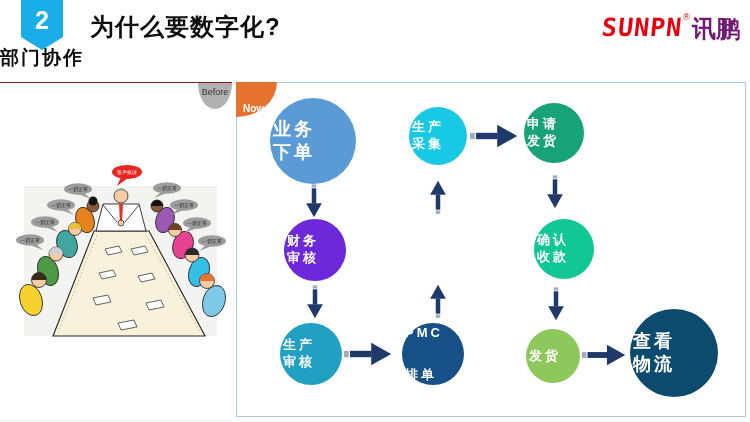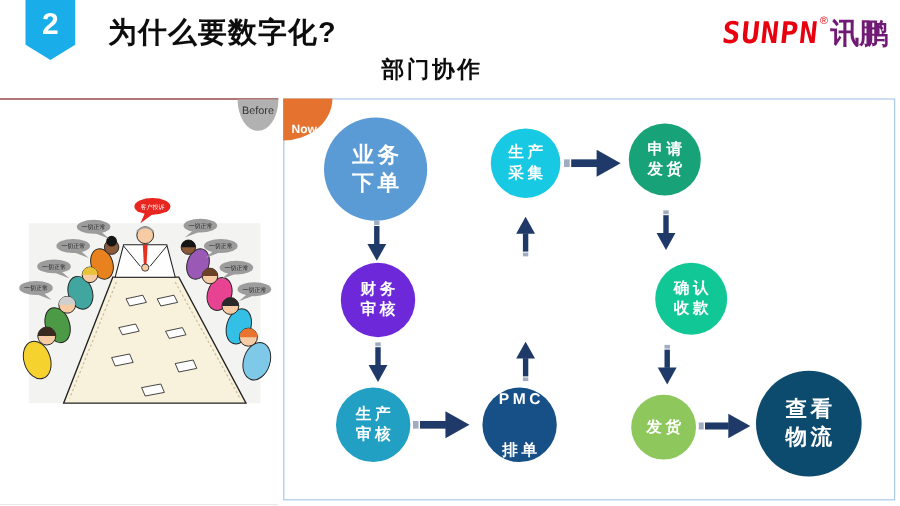--- a/index.html
+++ b/index.html
@@ -10,40 +10,40 @@
   .badge{position:absolute;left:21px;top:0;width:42px;height:50px;
          clip-path:polygon(0 0,100% 0,100% 74%,50% 100%,0 74%);
          display:flex;align-items:center;justify-content:center;
          color:#fff;font-size:25px;font-weight:bold;padding-bottom:9px;box-sizing:border-box;}
   .title{position:absolute;left:90px;top:11px;font-size:24px;font-weight:bold;color:#0d0d0d;letter-spacing:1px;text-align:right;}
   .logo{position:absolute;right:10px;top:15px;display:flex;align-items:flex-start;line-height:1;}
   .logo-en{font-family:"DejaVu Sans Mono",monospace;font-weight:bold;font-size:25px;
            transform:skewX(-6deg);letter-spacing:1px;}
   .logo-reg{font-size:9px;margin:-2px 2px 0 1px;}
   .logo-cn{font-size:24px;font-weight:bold;margin-top:2px;}
-  .subtitle{position:absolute;top:45px;left:0;width:750px;text-align:center;padding-right:30px;
+  .subtitle{position:absolute;top:45px;left:0;width:750px;padding-right:30px;
             box-sizing:border-box;font-size:19px;font-weight:bold;color:#0d0d0d;letter-spacing:2px;}
 
   
   .panel-before{position:absolute;left:0;top:82px;width:232px;height:337px;background:#fff;
                 border-top:1px solid #7f1d1d;border-bottom:1px solid #e9e9e9;}
   .tab-before{position:absolute;right:0;top:0;width:34px;height:26px;
               border-radius:0 0 50% 50% / 0 0 100% 100%;
               color:#333;font-size:9px;text-align:center;line-height:19px;}
   .panel-now{position:absolute;left:236px;top:82px;width:510px;height:335px;background:#fff;
              border:1px solid #a9c9e9;box-sizing:border-box;}
   .tab-now{position:absolute;left:-1px;top:-1px;width:41px;height:35px;border-radius:0 0 100% 0;
            color:#fff;font-size:10px;font-weight:bold;padding:21px 0 0 7px;box-sizing:border-box;}
 
   
   .cartoon{position:absolute;left:5px;top:62px;width:222px;height:200px;}
 
   
   .node{position:absolute;border-radius:50%;display:flex;flex-direction:column;
-        align-items:center;justify-content:center;color:#fff;font-weight:bold;line-height:1.3;}
+        align-items:flex-start;justify-content:center;color:#fff;font-weight:bold;line-height:1.3;}
   .node span{display:block;letter-spacing:3px;text-indent:3px;}
 
   
   .arrow-h{position:absolute;}
   .arrow-v{position:absolute;width:34px;height:34px;display:flex;align-items:center;justify-content:center;}
   .arrow-v svg{display:block;}
   .arrow-v.down svg{transform:rotate(90deg);}
   .arrow-v.up svg{transform:rotate(-90deg);}
   .defs{position:absolute;width:0;height:0;overflow:hidden;}
 </style>
@@ -227,21 +227,21 @@
 
     <div class="node" style="left: 287px; top: 20px; width: 60px; height: 60px; font-size: 13px; background-color: rgb(23, 162, 119);">
       <span>申请</span>
       <span>发货</span>
     </div>
     <div class="arrow-v down" style="left:301px;top:92px;">
       <svg width="34" height="18" viewBox="0 0 60 32" style="color: rgb(31, 58, 104);">
           <use href="#block-arrow"></use>
         </svg>
     </div>
-    <div class="node" style="left: 309px; top: 136px; width: 60px; height: 60px; font-size: 13px; background-color: rgb(16, 199, 149);">
+    <div class="node" style="left: 297px; top: 136px; width: 60px; height: 60px; font-size: 13px; background-color: rgb(16, 199, 149);">
       <span>确认</span>
       <span>收款</span>
     </div>
     <div class="arrow-v down" style="left:302px;top:204px;">
       <svg width="34" height="18" viewBox="0 0 60 32" style="color: rgb(31, 58, 104);">
           <use href="#block-arrow"></use>
         </svg>
     </div>
     <div class="node" style="left: 289px; top: 246px; width: 54px; height: 54px; font-size: 13px; background-color: rgb(142, 199, 91);">
       <span>发货</span>

